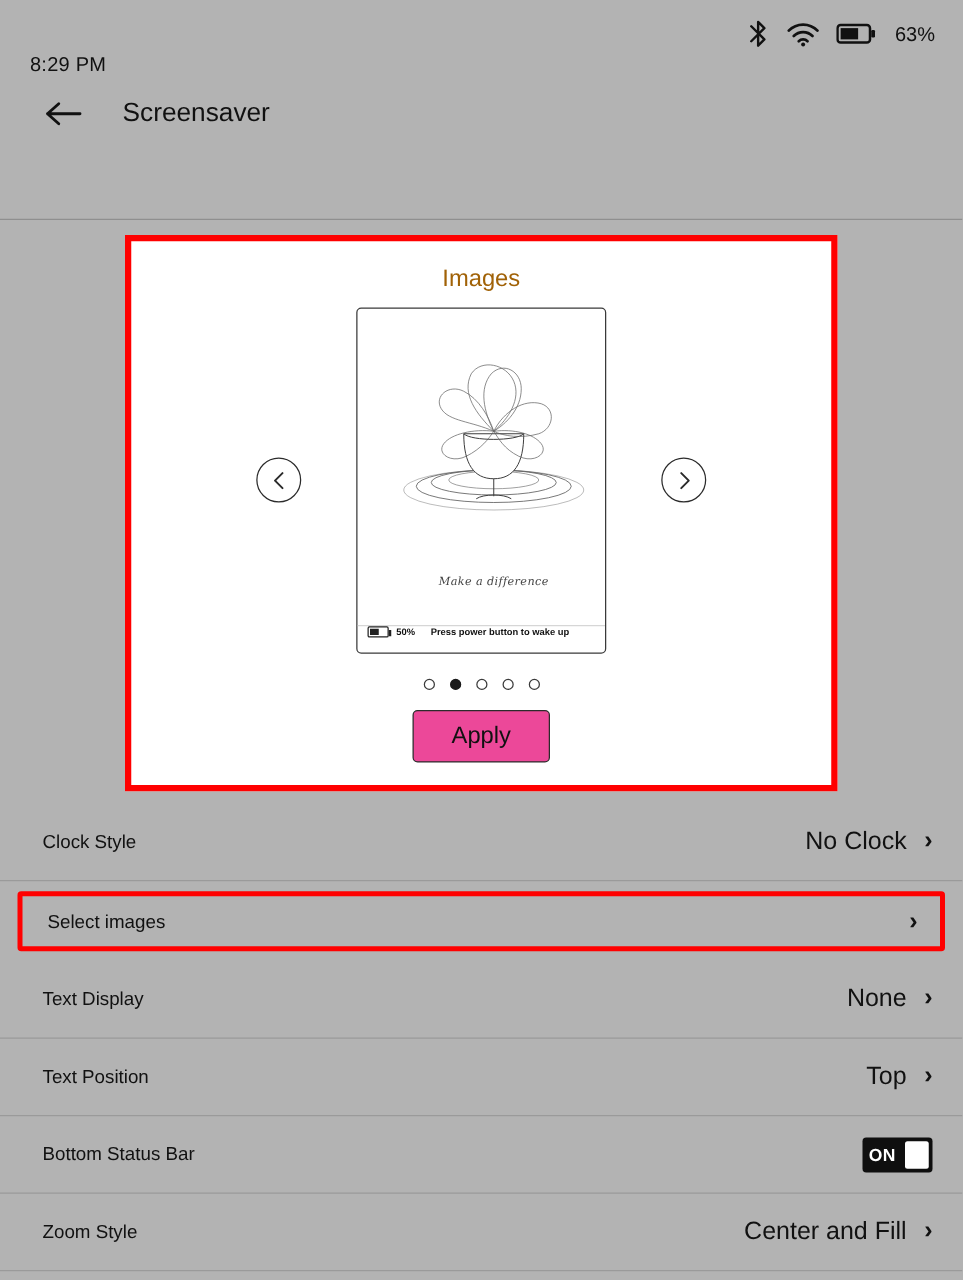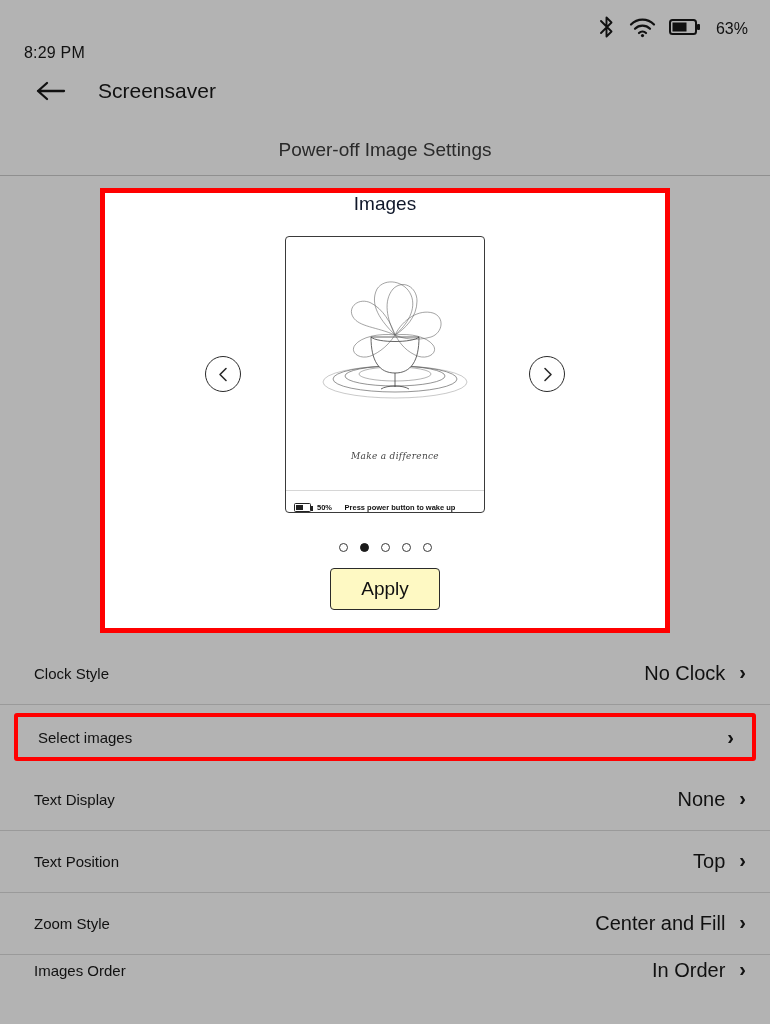--- a/index.html
+++ b/index.html
@@ -89,21 +89,22 @@
     background: #fff;
     border: 5px solid #ff0000;
     height: 445px;
     display: flex;
     flex-direction: column;
     align-items: center;
     position: relative;
   }
   .preview-title {
     font-size: 19px;
-    color: #0f172a;
+    margin-top: 20px;
+    color: #a16207;
   }
 
   .device-row {
     flex: 1;
     width: 100%;
     display: flex;
     align-items: center;
     justify-content: center;
     gap: 44px;
     margin-top: 4px;
@@ -150,21 +151,21 @@
     letter-spacing: .3px;
   }
   .device-statusbar {
     position: absolute;
     bottom: 0;
     left: 0;
     right: 0;
     height: 22px;
     border-top: 1px solid #d6d6d6;
     display: flex;
-    align-items: flex-end;
+    align-items: flex-start;
     padding: 0 8px;
     gap: 6px;
   }
   .mini-batt {
     width: 17px;
     height: 9px;
     border: 1px solid #222;
     border-radius: 1.5px;
     position: relative;
     flex: none;
@@ -209,21 +210,21 @@
     background: transparent;
   }
   .dot.active { background: #1a1a1a; border-color: #1a1a1a; }
 
   .apply-btn {
     margin-top: 16px;
     width: 110px;
     height: 42px;
     border: 1.4px solid #2b2b2b;
     border-radius: 4px;
-    background: #fef9c3;
+    background: #ec4899;
     font-size: 19px;
     font-family: "Liberation Sans", sans-serif;
     color: #111;
     display: flex;
     align-items: center;
     justify-content: center;
     margin-bottom: 18px;
   }
 
   
@@ -331,23 +332,20 @@
 <div class="header">
   <span class="back-arrow">
     <svg width="30" height="22" viewBox="0 0 30 22">
       <path d="M2 11 H28 M2 11 L11 3 M2 11 L11 19" fill="none" stroke="#111" stroke-width="2.3" stroke-linecap="round" stroke-linejoin="round"></path>
     </svg>
   </span>
   <span class="header-title">Screensaver</span>
 </div>
 
 <div class="tabs">
-  <div class="tab">
-    <span>Power-off Image Settings</span>
-  </div>
 </div>
 
 <div class="card-wrap">
   <div class="preview-card">
     <div class="preview-title">Images</div>
 
     <div class="device-row">
       <div class="nav-circle">
         <svg width="13" height="15" viewBox="0 0 13 15">
           <path d="M9 1.5 L3 7.5 L9 13.5" fill="none" stroke="#2b2b2b" stroke-width="1.6" stroke-linecap="round" stroke-linejoin="round"></path>
@@ -436,20 +434,29 @@
   </div>
 
   <div class="row">
     <span class="row-label">Text Position</span>
     <span class="row-right">
       <span class="row-value">Top</span>
       <span class="chev">›</span>
     </span>
   </div>
 
+  <div class="row">
+    <span class="row-label">Bottom Status Bar</span>
+    <span class="row-right">
+      <span class="toggle">
+        <span class="toggle-label">ON</span>
+        <span class="toggle-knob"></span>
+      </span>
+    </span>
+  </div>
 
   <div class="row">
     <span class="row-label">Zoom Style</span>
     <span class="row-right">
       <span class="row-value">Center and Fill</span>
       <span class="chev">›</span>
     </span>
   </div>
 
   <div class="row cut">

